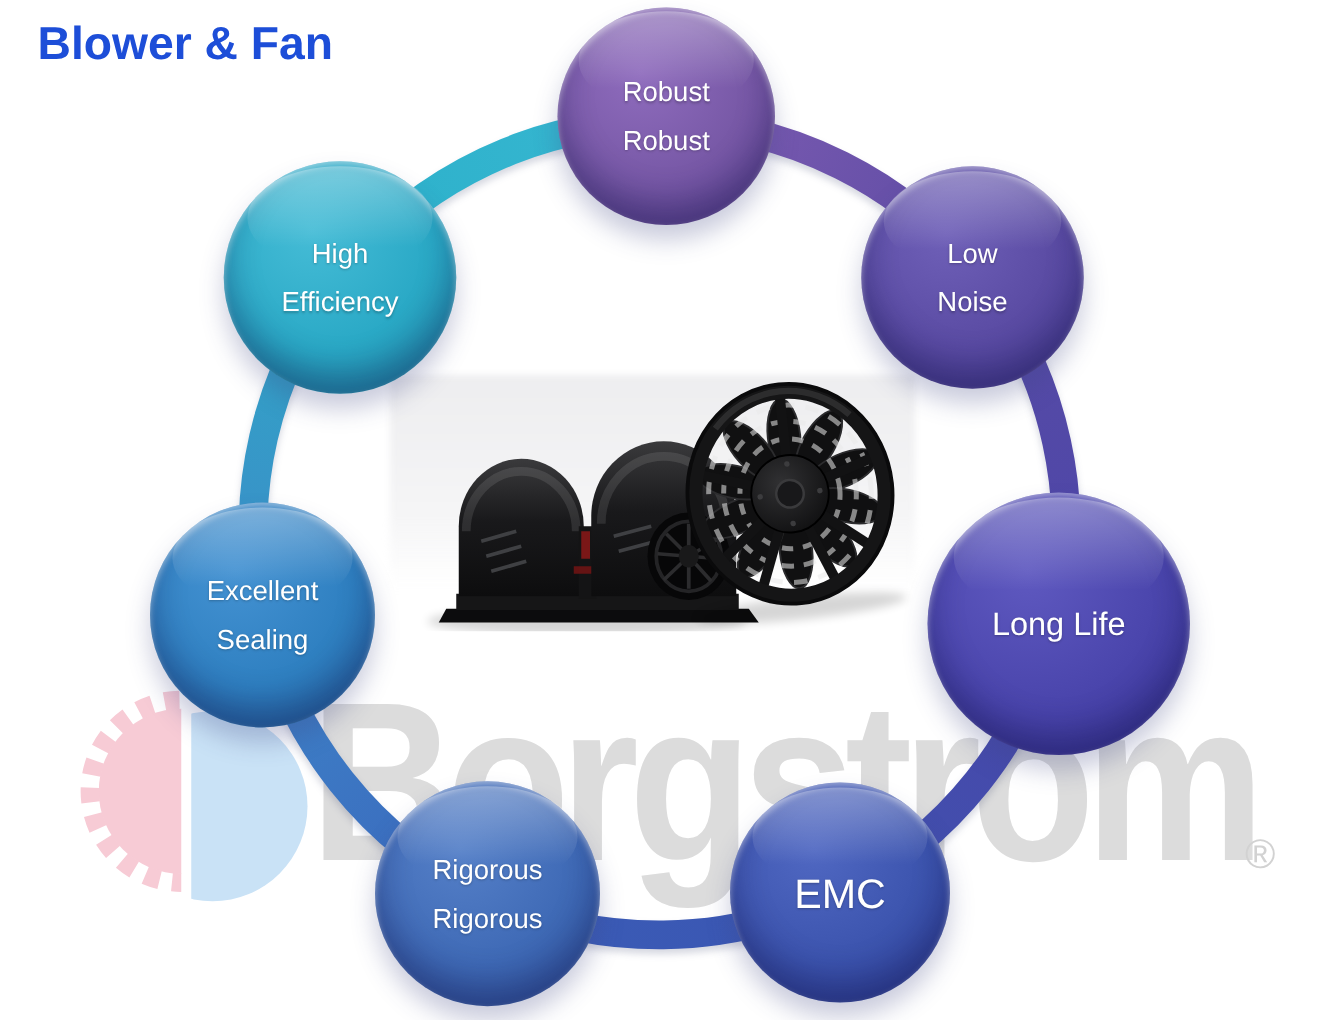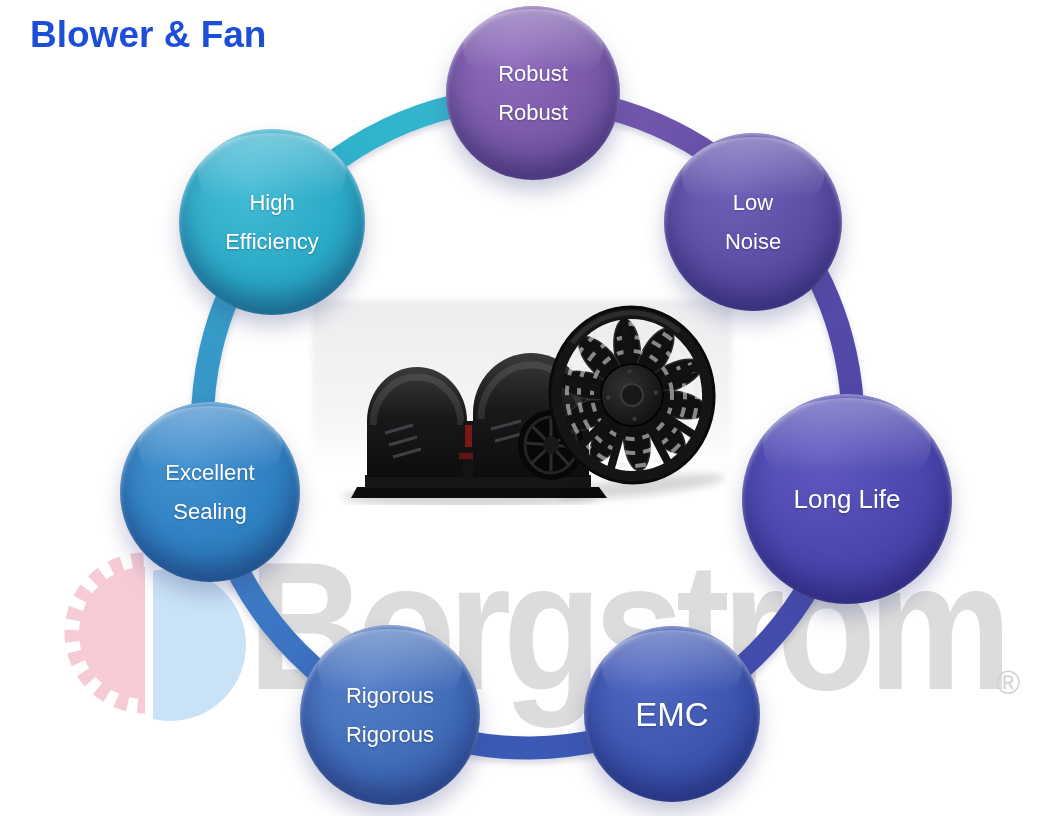--- a/index.html
+++ b/index.html
@@ -35,21 +35,21 @@
                      inset 0 3px 5px rgba(255,255,255,.45),
                      inset 0 -16px 26px rgba(15,15,70,.38);gap:17px;}
   .bubble::before{content:"";position:absolute;left:10%;top:2%;width:80%;height:45%;border-radius:50%;
           background:linear-gradient(to bottom,rgba(255,255,255,.34),rgba(255,255,255,0) 78%);
           pointer-events:none;}
   .bubble .l{position:relative;line-height:1;text-shadow:0 1px 2px rgba(0,0,0,.25);}
   .b-two{font-size:22px;}
 
   .b-robust{left:446px;top:6px;width:174px;height:174px;
       background:radial-gradient(circle at 38% 30%,#8f6cbd 0%,#7758a6 55%,#5d4290 100%);}
-  .b-low{left:664px;top:133px;width:178px;height:178px;
+  .b-low{left:689px;top:133px;width:178px;height:178px;
       background:radial-gradient(circle at 38% 30%,#6f60b8 0%,#5a4ba3 55%,#453a8f 100%);}
   .b-long{left:742px;top:394px;width:210px;height:210px;font-size:26px;
       background:radial-gradient(circle at 38% 30%,#5f59c0 0%,#4a45ac 55%,#383394 100%);}
   .b-emc{left:584px;top:626px;width:176px;height:176px;font-size:33px;
       background:radial-gradient(circle at 38% 30%,#5068c2 0%,#3c54ae 55%,#2e3f97 100%);}
   .b-rig{left:300px;top:625px;width:180px;height:180px;
       background:radial-gradient(circle at 38% 30%,#5580c8 0%,#3f6ab6 55%,#30549e 100%);}
   .b-exc{left:120px;top:402px;width:180px;height:180px;
       background:radial-gradient(circle at 38% 30%,#4492d2 0%,#2f80c1 55%,#2567a4 100%);}
   .b-high{left:179px;top:129px;width:186px;height:186px;

